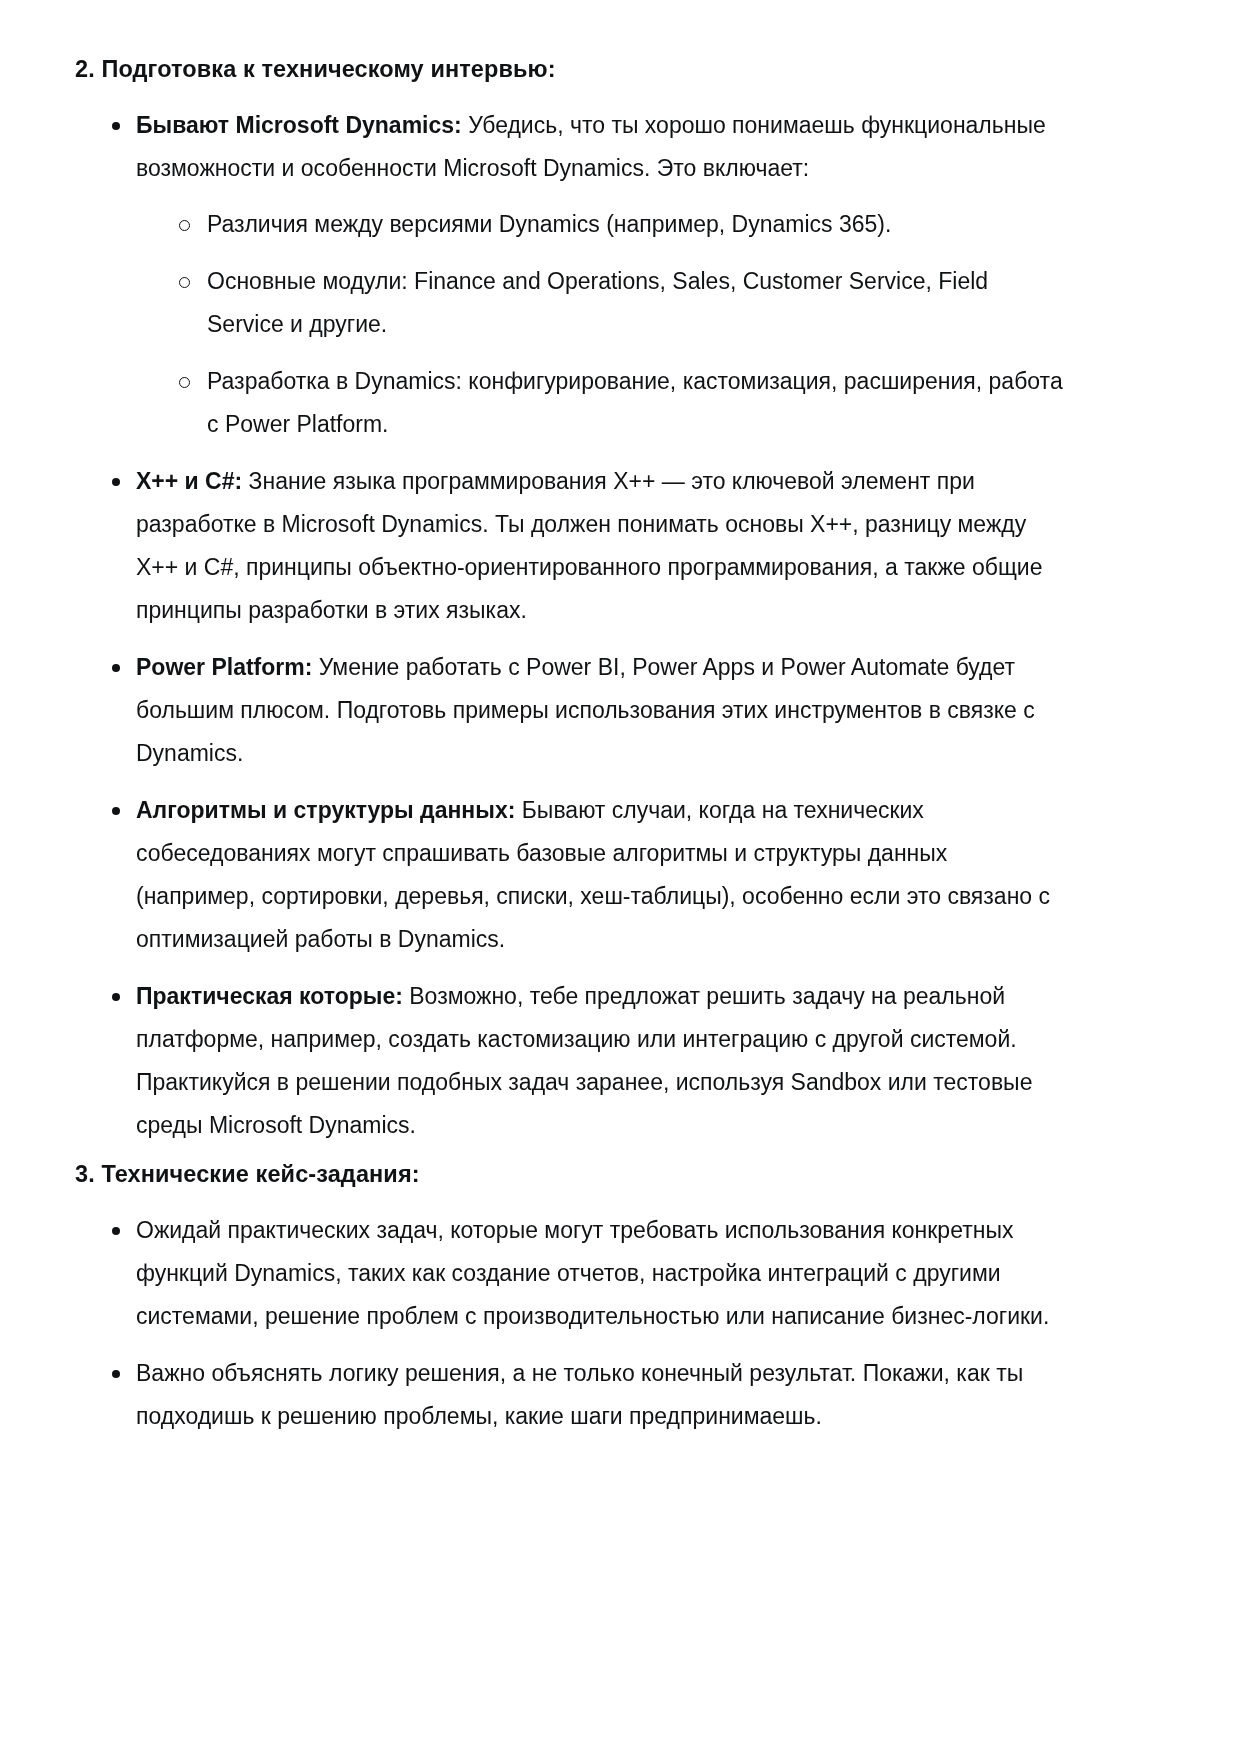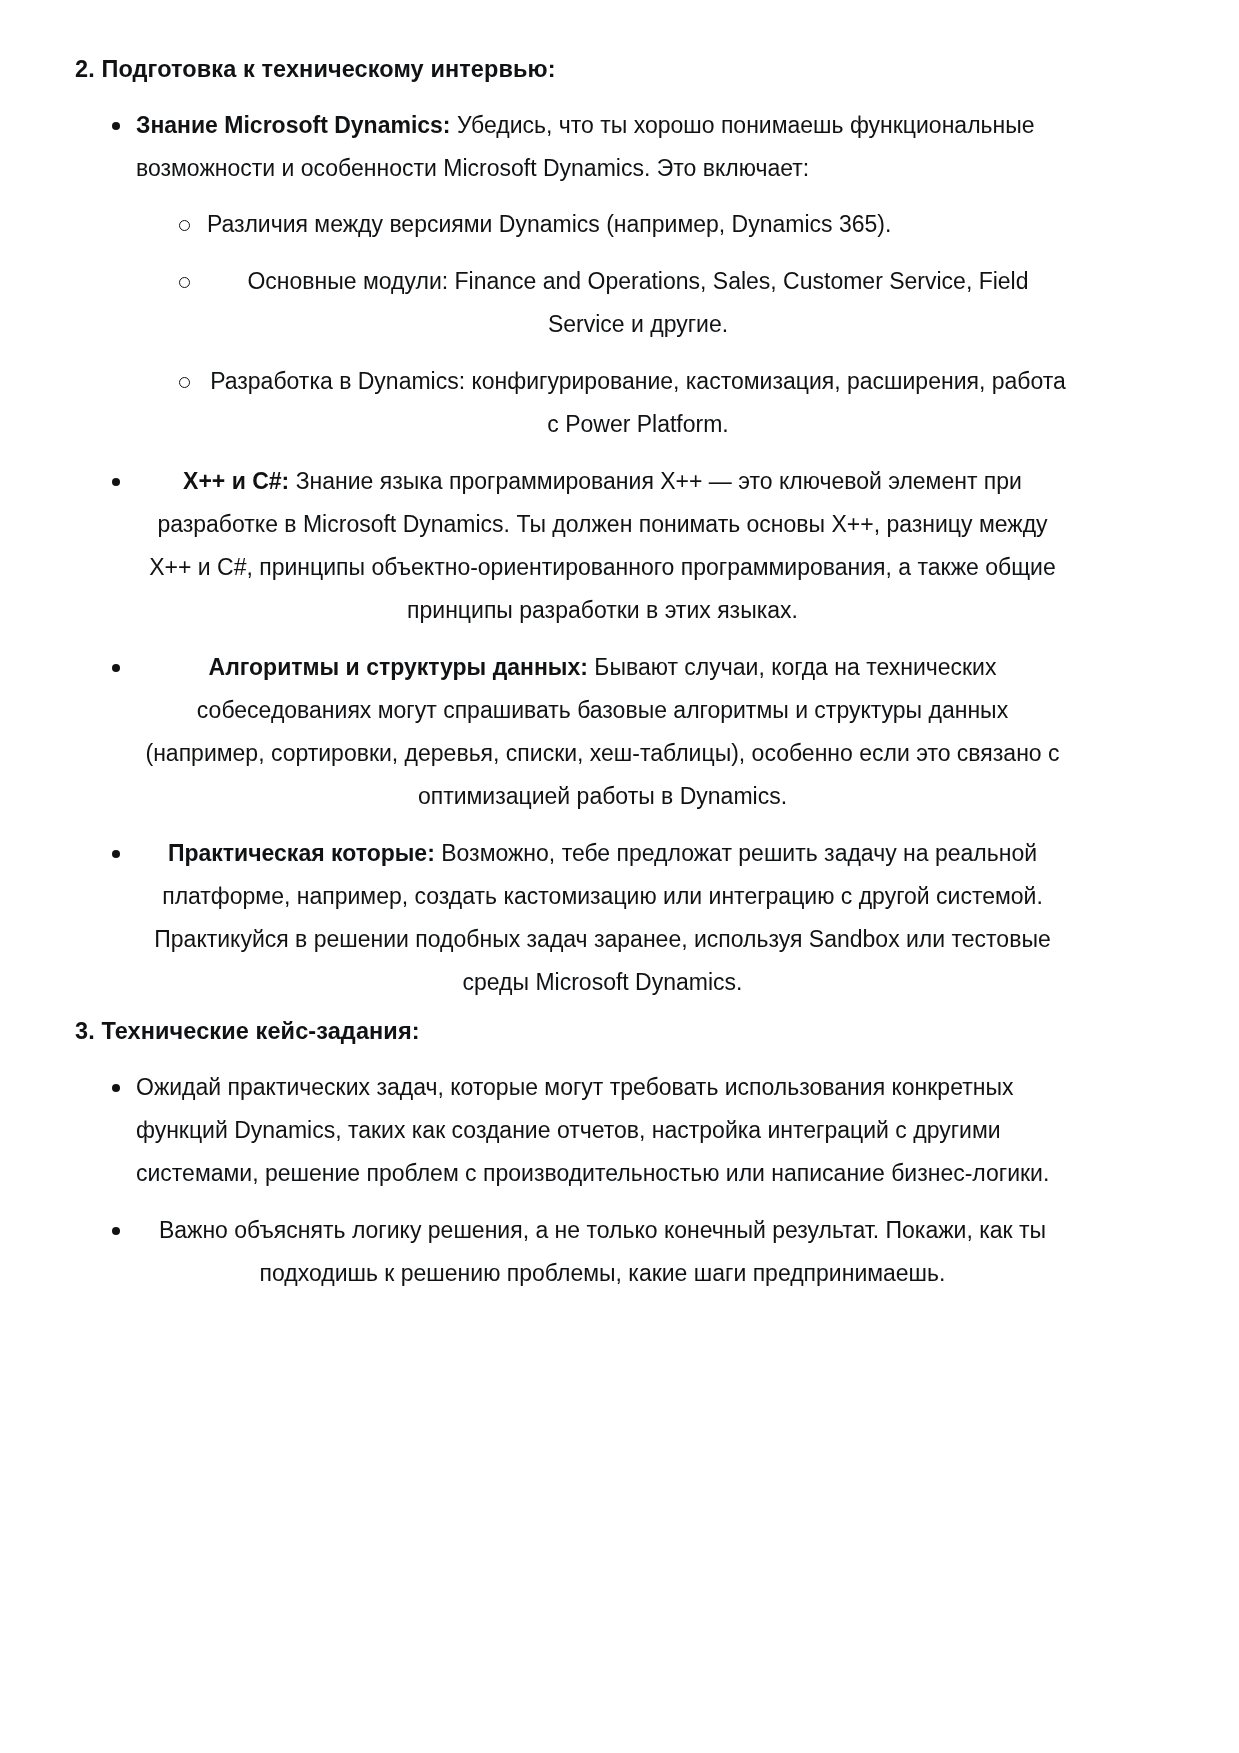--- a/index.html
+++ b/index.html
@@ -30,21 +30,21 @@
   }
   section.sec + section.sec { margin-top: 6px; }
   ul {
     list-style: none;
     margin: 13px 0 0 0;
     padding: 0;
   }
   ul.l1 { padding-left: 61px; margin-bottom: 0; }
   ul.l2 { padding-left: 71px; }
   li { position: relative; }
-  li + li { margin-top: 14px; text-align: center; }
+  li + li { margin-top: 14px; }
   p.para { margin: 0; }
   strong.lead { font-weight: 700; }
   .li1::before {
     content: "";
     position: absolute;
     left: -24px;
     top: 17.5px;
     width: 8px;
     height: 8px;
     border-radius: 50%;
@@ -65,32 +65,35 @@
 </head>
 <body>
 
 <main class="page">
 
   <section class="sec">
     <h3 class="hd">2. Подготовка к техническому интервью:</h3>
     <ul class="l1">
 
       <li class="li1">
-        <p class="para"><strong class="lead">Знание Microsoft Dynamics:</strong> <span>Убедись, что ты хорошо понимаешь функциональные возможности и особенности Microsoft Dynamics. Это включает:</span></p>
+        <p class="para"><strong class="lead">Бывают Microsoft Dynamics:</strong> <span>Убедись, что ты хорошо понимаешь функциональные возможности и особенности Microsoft Dynamics. Это включает:</span></p>
         <ul class="l2">
           <li class="li2"><span>Различия между версиями Dynamics (например, Dynamics 365).</span></li>
           <li class="li2"><span>Основные модули: Finance and Operations, Sales, Customer Service, Field Service и другие.</span></li>
           <li class="li2"><span>Разработка в Dynamics: конфигурирование, кастомизация, расширения, работа с Power Platform.</span></li>
         </ul>
       </li>
 
       <li class="li1">
         <p class="para"><strong class="lead">X++ и C#:</strong> <span>Знание языка программирования X++ — это ключевой элемент при разработке в Microsoft Dynamics. Ты должен понимать основы X++, разницу между X++ и C#, принципы объектно-ориентированного программирования, а также общие принципы разработки в этих языках.</span></p>
       </li>
 
+      <li class="li1">
+        <p class="para"><strong class="lead">Power Platform:</strong> <span>Умение работать с Power BI, Power Apps и Power Automate будет большим плюсом. Подготовь примеры использования этих инструментов в связке с Dynamics.</span></p>
+      </li>
 
       <li class="li1">
         <p class="para"><strong class="lead">Алгоритмы и структуры данных:</strong> <span>Бывают случаи, когда на технических собеседованиях могут спрашивать базовые алгоритмы и структуры данных (например, сортировки, деревья, списки, хеш-таблицы), особенно если это связано с оптимизацией работы в Dynamics.</span></p>
       </li>
 
 
       <li class="li1">
         <p class="para"><strong class="lead">Практическая которые:</strong> <span>Возможно, тебе предложат решить задачу на реальной платформе, например, создать кастомизацию или интеграцию с другой системой. Практикуйся в решении подобных задач заранее, используя Sandbox или тестовые среды Microsoft Dynamics.</span></p>
       </li>
 

